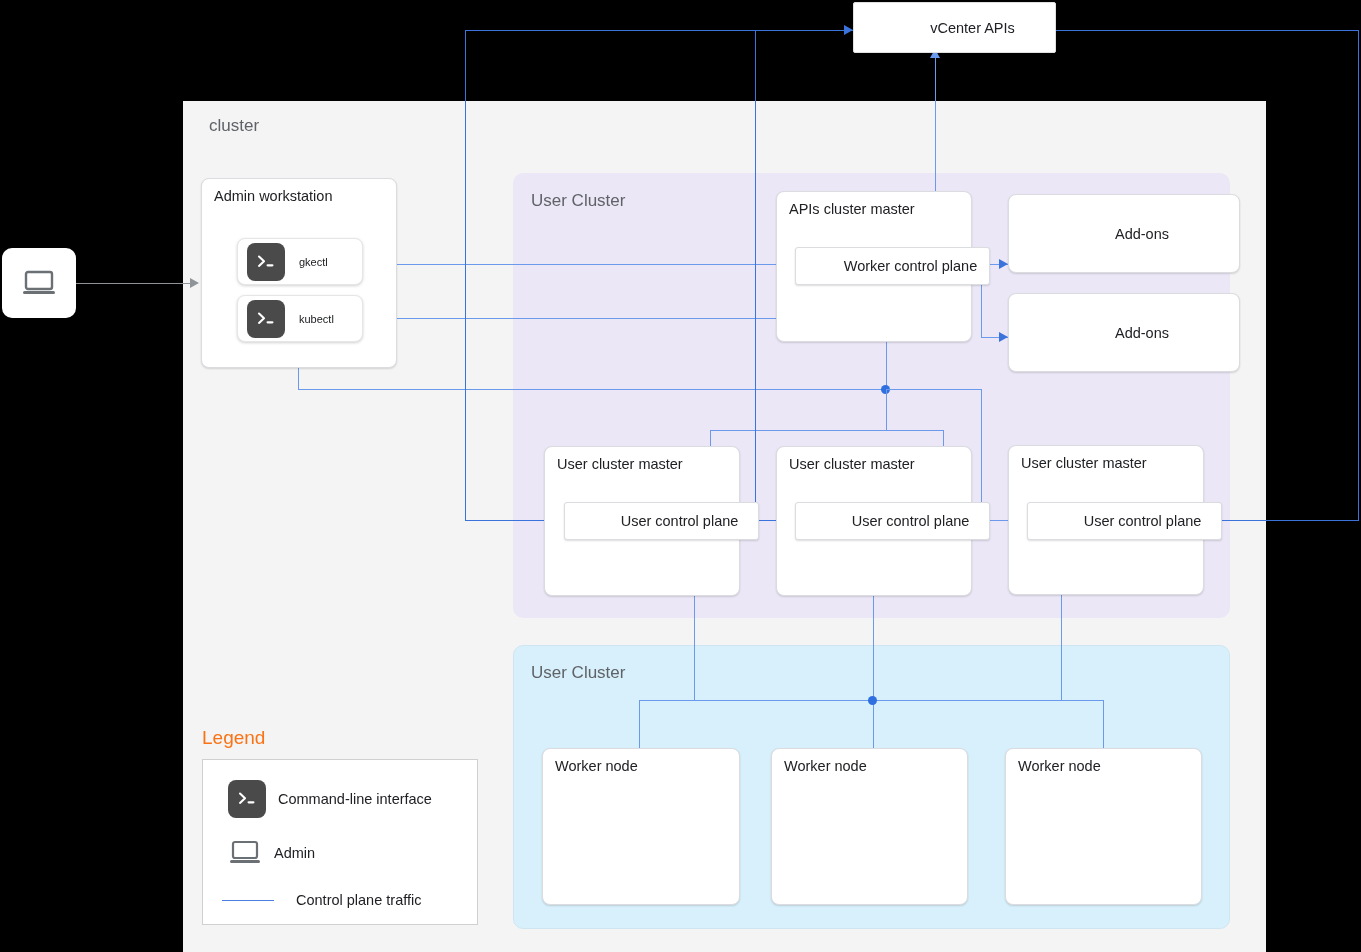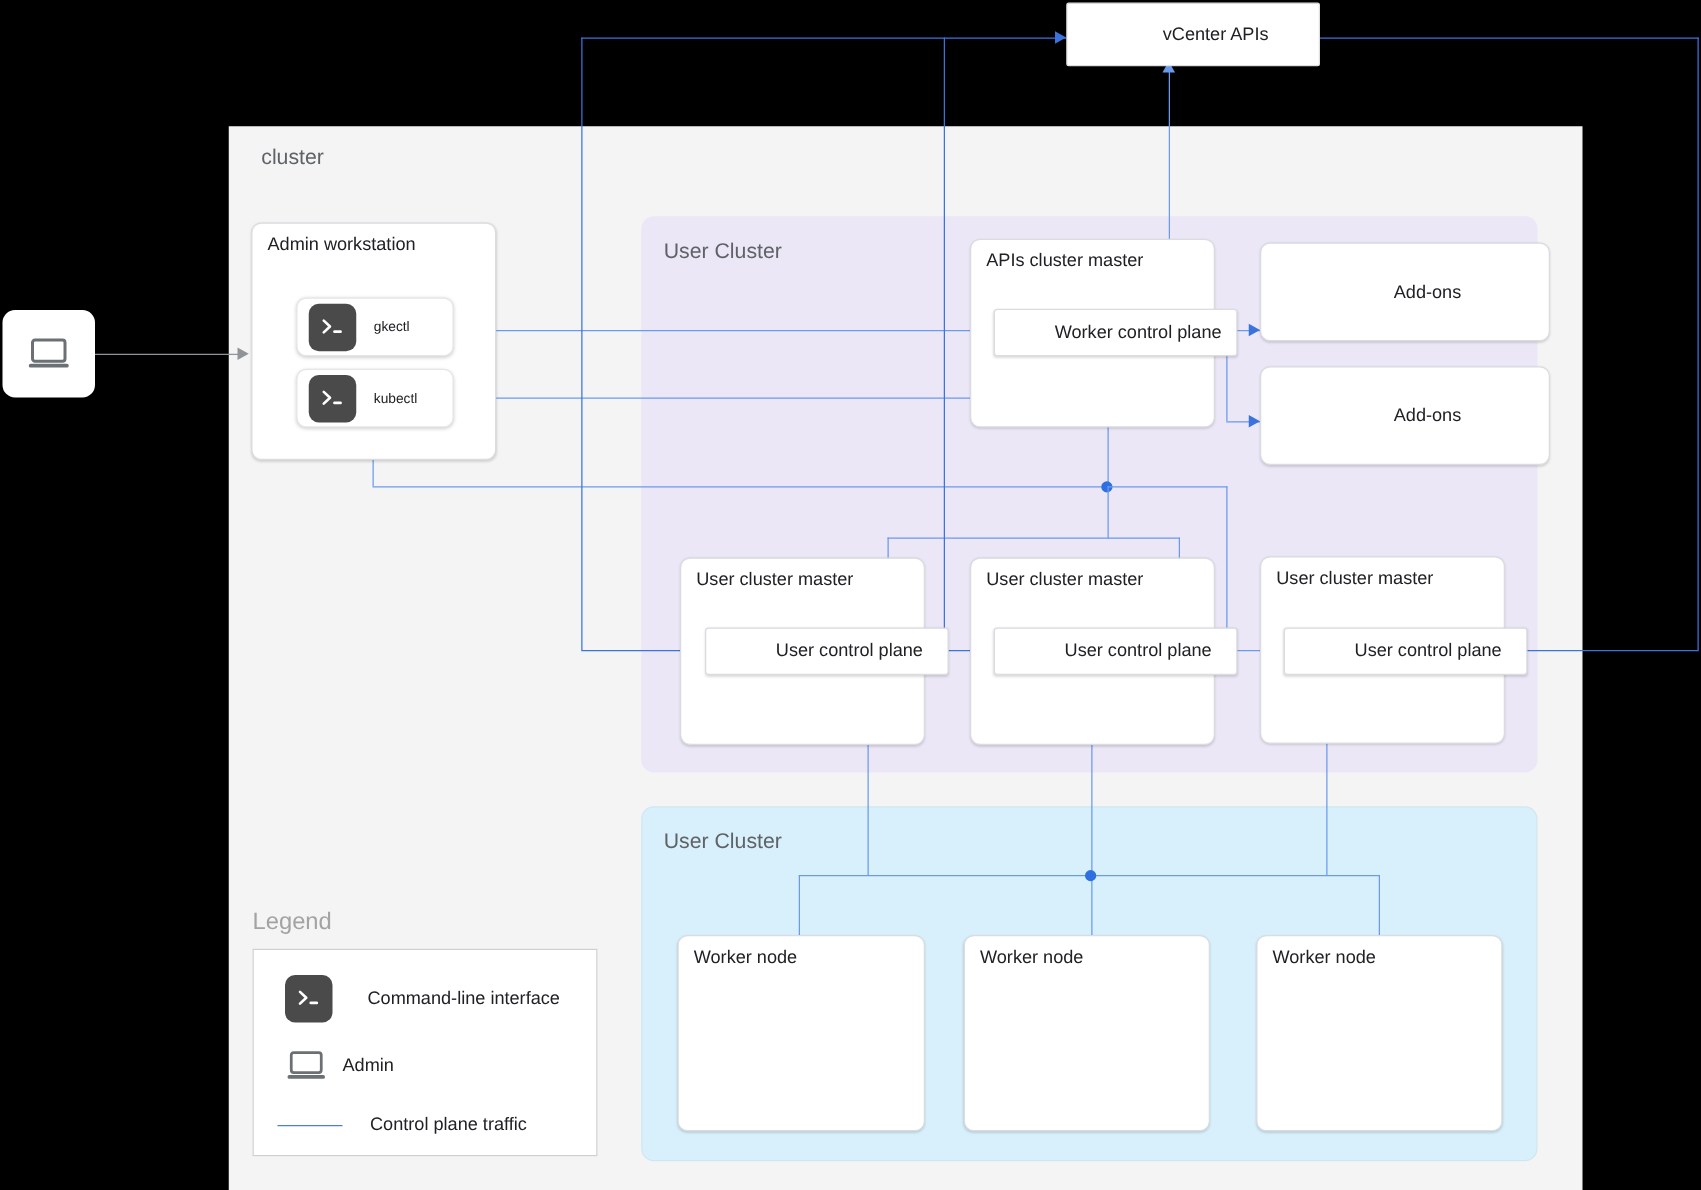--- a/index.html
+++ b/index.html
@@ -52,25 +52,25 @@
   .ucm3{left:1008px;top:445px;width:194px;height:148px;}
   .ucp1{left:564px;top:502px;width:157px;height:36px;border-radius:3px;}
   .ucp2{left:795px;top:502px;width:157px;height:36px;border-radius:3px;}
   .ucp3{left:1027px;top:502px;width:157px;height:36px;border-radius:3px;}
 
   .wn1{left:542px;top:748px;width:196px;height:155px;}
   .wn2{left:771px;top:748px;width:195px;height:155px;}
   .wn3{left:1005px;top:748px;width:195px;height:155px;}
 
   
-  .legend-title{position:absolute;left:202px;top:727px;font-size:19px;color:#a3a3a3;}
+  .legend-title{position:absolute;left:202px;top:727px;font-size:19px;color:#f97316;}
   .legend-box{position:absolute;left:202px;top:759px;width:274px;height:164px;
               background:#fff;border:1px solid #d0d0d0;}
   .legend-row{position:absolute;display:flex;align-items:center;}
-  .legend-row .ltxt{font-size:14.5px;color:#202124;margin-left:28px;}
+  .legend-row .ltxt{font-size:14.5px;color:#202124;margin-left:12px;}
   .lr1{left:228px;top:780px;}
   .lr2{left:228px;top:840px;}
   .lr3{left:222px;top:892px;text-align:right;}
   .legend-line{width:52px;height:0;border-top:1.6px solid #4a7fe0;}
 
   
   .term{width:38px;height:38px;border-radius:8px;background:#4a4a4a;
         display:flex;align-items:center;justify-content:center;}
   .term svg{display:block;}
   .laptop svg{display:block;}

